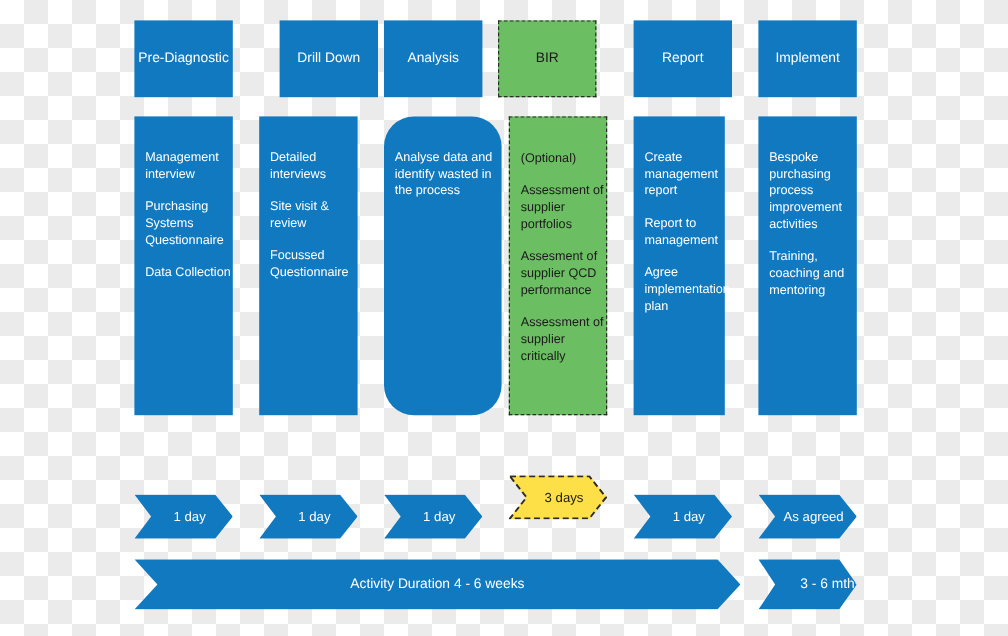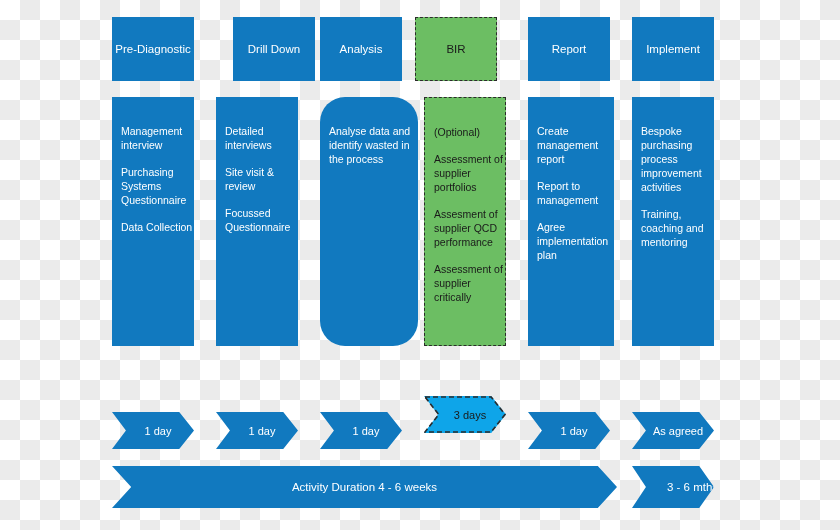--- a/index.html
+++ b/index.html
@@ -77,21 +77,21 @@
     display: flex;
     align-items: center;
     justify-content: center;
     font-size: 11px;
     color: #ffffff;
     box-sizing: border-box;
     clip-path: polygon(0% 0%, 82% 0%, 100% 50%, 82% 100%, 0% 100%, 17% 50%);
   }
   .chevron.blue  { background: #1179bf; margin-top: 16px; }
   .chevron.green {
-    background: #0ea5e9;
+    background: #fde047;
     color: #1a1a1a;
   }
   
   .chevron-outline {
     position: absolute;
     top: 396px;
     height: 37px;
     pointer-events: none;
   }
   .chevron .label { transform: translateX(5px); white-space: nowrap; }
@@ -158,21 +158,21 @@
     <p class="bullet">Analyse data and identify wasted in the process</p>
   </div>
 
   <div class="detail-box green" style="left:424px; width:82px;">
     <p class="bullet">(Optional)</p>
     <p class="bullet">Assessment of supplier portfolios</p>
     <p class="bullet">Assesment of supplier QCD performance</p>
     <p class="bullet">Assessment of supplier critically</p>
   </div>
 
-  <div class="detail-box blue" style="left:528px; width:86px;">
+  <div class="detail-box blue" style="left:528px; width:76px;">
     <p class="bullet">Create management report</p>
     <p class="bullet">Report to management</p>
     <p class="bullet">Agree implementation plan</p>
   </div>
 
   <div class="detail-box blue" style="left:632px; width:82px;">
     <p class="bullet">Bespoke purchasing process improvement activities</p>
     <p class="bullet">Training, coaching and mentoring</p>
   </div>
 

